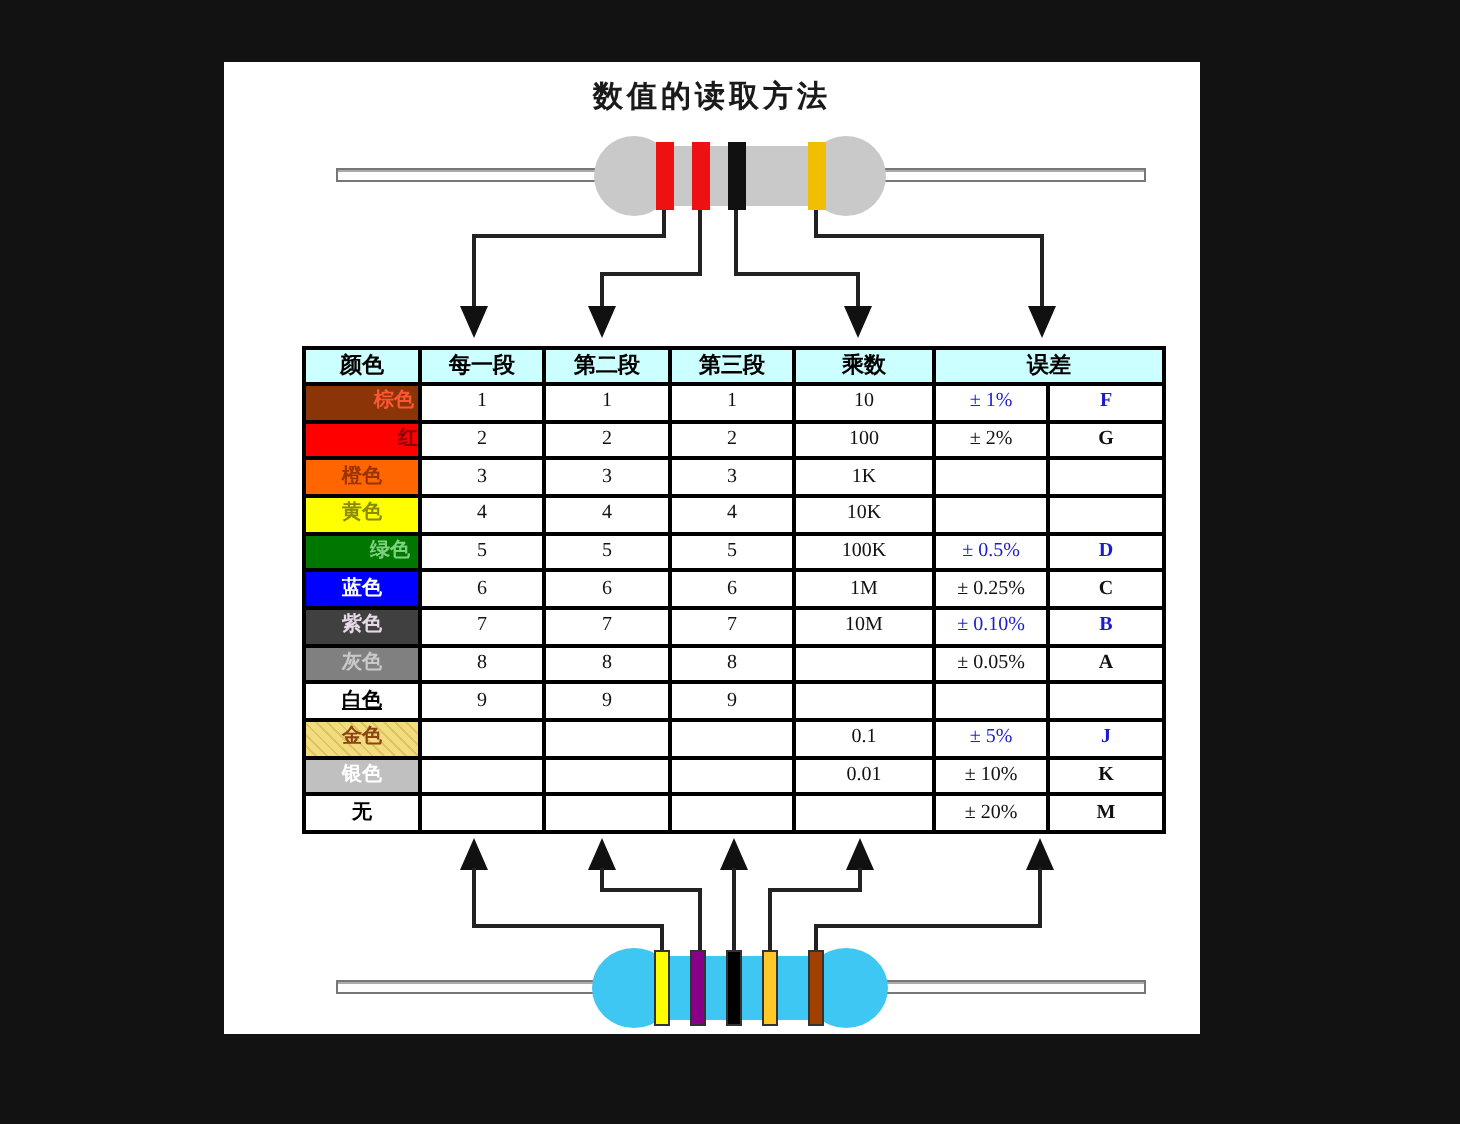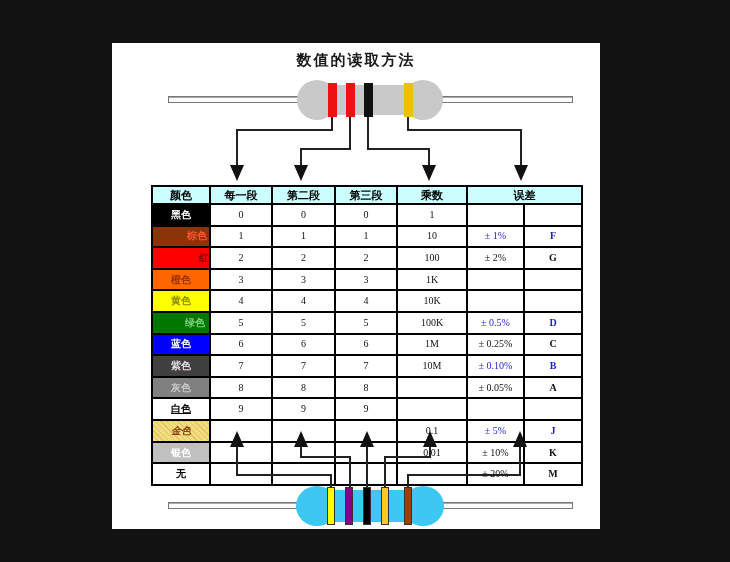--- a/index.html
+++ b/index.html
@@ -5,21 +5,21 @@
   * { margin:0; padding:0; box-sizing:border-box; }
   html,body { width:730px; height:562px; }
   body {
     background:#121212;
     font-family:"Liberation Sans","DejaVu Sans",sans-serif;
     position:relative;
     overflow:hidden;
   }
   .stage { position:absolute; inset:0; }
   .panel {
-    position:absolute; left:112px; top:43px; width:488px; height:486px;
+    position:absolute; left:112px; top:31px; width:488px; height:486px;
     background:#ffffff;
   }
   .title {
     position:absolute; left:0; top:8px; width:100%;
     text-align:center; font-size:15px; font-weight:bold; color:#1a1a1a;
     letter-spacing:2px;
   }
   
   .wire {
     position:absolute; height:7px; background:#fdfdfd;
@@ -47,21 +47,21 @@
   .r-bot .band.b2 { left:251px; }
   .r-bot .band.b3 { left:269px; }
   .r-bot .band.b4 { left:292px; }
   
   svg.arrows { position:absolute; left:0; top:0; width:488px; height:486px; pointer-events:none; }
   svg.arrows path { fill:none; stroke:#222; stroke-width:2; }
   svg.arrows polygon { fill:#111; }
   
   table.codes {
     position:absolute; left:39px; top:142px;
-    width:430px; height:301px;
+    width:430px; height:244px;
     border-collapse:collapse; table-layout:fixed;
   }
   table.codes th, table.codes td {
     border:2px solid #000; padding:0; text-align:center; vertical-align:middle;
     font-size:10px; line-height:1; overflow:hidden; white-space:nowrap;
   }
   table.codes th { background:var(--header-bg,#ccffff); font-size:11px; font-weight:bold; height:18px; }
   td.cname { font-weight:bold; font-size:11px; }
   td.num { font-family:"Liberation Serif","DejaVu Serif",serif; font-size:10px; color:#111; }
   td.code { font-weight:bold; }
@@ -113,29 +113,20 @@
           <th>颜色</th>
           <th>每一段</th>
           <th>第二段</th>
           <th>第三段</th>
           <th>乘数</th>
           <th colspan="2">误差</th>
         </tr>
       </thead>
       <tbody>
           <tr>
-            <td class="cname" style="background: rgb(0, 0, 0); color: rgb(255, 255, 255);">黑色</td>
-            <td class="num">0</td>
-            <td class="num">0</td>
-            <td class="num">0</td>
-            <td class="num">1</td>
-            <td class="num"></td>
-            <td class="num code"></td>
-          </tr>
-          <tr>
             <td class="cname" style="background: rgb(139, 52, 8); color: rgb(255, 85, 51); padding-left: 32px;">棕色</td>
             <td class="num">1</td>
             <td class="num">1</td>
             <td class="num">1</td>
             <td class="num">10</td>
             <td class="num blue">± 1%</td>
             <td class="num code blue">F</td>
           </tr>
           <tr>
             <td class="cname" style="background: rgb(255, 0, 0); color: rgb(139, 0, 0); padding-left: 46px;">红色</td>
@@ -203,21 +194,21 @@
           <tr>
             <td class="cname" style="background: rgb(255, 255, 255); color: rgb(0, 0, 0); text-decoration: underline;">白色</td>
             <td class="num">9</td>
             <td class="num">9</td>
             <td class="num">9</td>
             <td class="num"></td>
             <td class="num"></td>
             <td class="num code"></td>
           </tr>
           <tr>
-            <td class="cname hatch" style="color: rgb(139, 69, 19); font-style: italic;">金色</td>
+            <td class="cname hatch" style="color: rgb(139, 69, 19);">金色</td>
             <td class="num"></td>
             <td class="num"></td>
             <td class="num"></td>
             <td class="num">0.1</td>
             <td class="num blue">± 5%</td>
             <td class="num code blue">J</td>
           </tr>
           <tr>
             <td class="cname" style="background: rgb(192, 192, 192); color: rgb(255, 255, 255); margin-left: 16px;">银色</td>
             <td class="num"></td>

